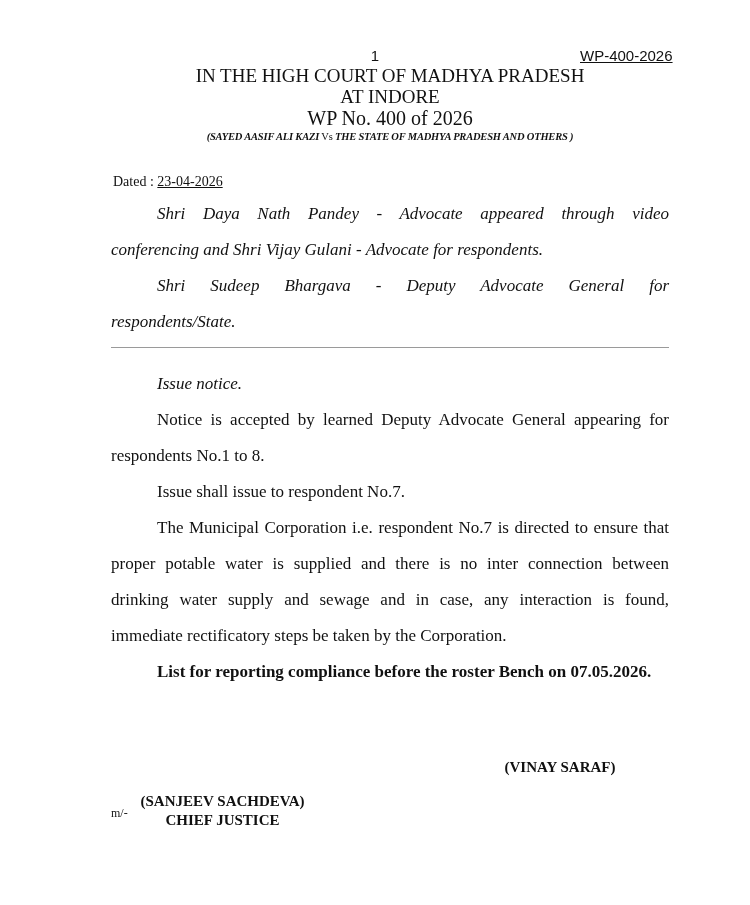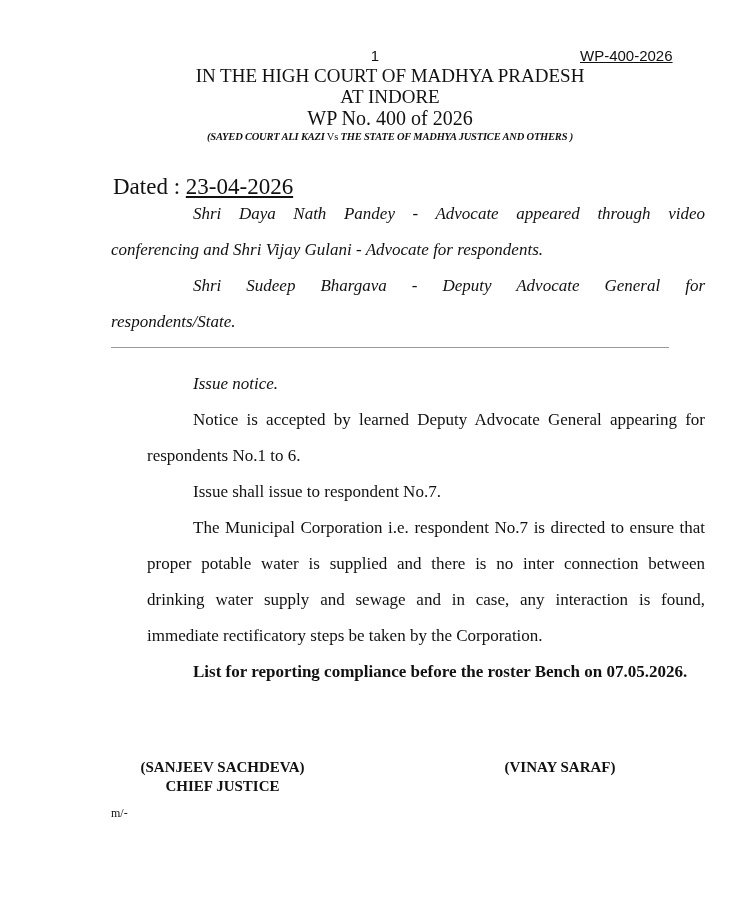--- a/index.html
+++ b/index.html
@@ -9,54 +9,54 @@
     .page-num { left: 0; width: 750px; top: 47px; text-align: center;
       font-family: "Liberation Sans", "DejaVu Sans", sans-serif; font-size: 15px; }
     .case-ref { left: 580px; top: 47px; font-family: "Liberation Sans", "DejaVu Sans", sans-serif; font-size: 15px; text-decoration: underline; }
     .hdr { left: 0; width: 780px; text-align: center; font-size: 19px; }
     .court { top: 65px; }
     .bench { top: 86px; }
     .caseno { top: 107px; font-size: 20px; }
     .parties { left: 0; width: 780px; text-align: center; top: 131px; font-size: 10.5px;
       font-weight: bold; font-style: italic; letter-spacing: -0.2px; }
     .parties .vs { font-weight: normal; font-style: normal; }
-    .dated { left: 113px; top: 174px; font-size: 23px; }
+    .dated { left: 113px; top: 174px; font-size: 14px; }
     .dated .date-val { text-decoration: underline; }
     .para { left: 111px; width: 558px; font-size: 17px; text-align: justify; text-align-last: left; }
-    .para.indent { text-indent: 46px; margin-left: 36px; }
+    .para.indent { text-indent: 46px; }
     .it { font-style: italic; }
     .justify-full { text-align-last: justify; }
     .rule { left: 111px; top: 347px; width: 558px; height: 0; border-top: 1.5px solid #9a9a9a; }
     .sig { text-align: center; font-size: 15px; font-weight: bold; line-height: 19px; }
-    .sig1 { left: 110px; width: 225px; top: 758px; }
+    .sig1 { left: 110px; width: 225px; top: 792px; }
     .sig2 { left: 455px; width: 210px; top: 758px; }
     .initials { left: 111px; top: 806px; font-size: 12px; }
   </style>
 </head>
 <body>
 
 <div class="abs page-num">1</div>
 <div class="abs case-ref">WP-400-2026</div>
 
 <div class="abs hdr court">IN THE HIGH COURT OF MADHYA PRADESH</div>
 <div class="abs hdr bench">AT INDORE</div>
 <div class="abs hdr caseno">WP No. 400 of 2026</div>
-<div class="abs parties"><span>(SAYED COURT ALI KAZI</span><span class="vs"> Vs </span><span>THE STATE OF MADHYA JUSTICE AND OTHERS )</span></div>
+<div class="abs parties"><span>(SAYED AASIF ALI KAZI</span><span class="vs"> Vs </span><span>THE STATE OF MADHYA PRADESH AND OTHERS )</span></div>
 
 <div class="abs dated"><span>Dated : </span><span class="date-val">23-04-2026</span></div>
 
 <div class="abs para indent it justify-full" style="top:204px;">Shri  Daya Nath Pandey - Advocate appeared through video</div>
 <div class="abs para it" style="top:240px;">conferencing and Shri Vijay Gulani - Advocate for respondents.</div>
 <div class="abs para indent it justify-full" style="top:276px;">Shri  Sudeep  Bhargava  -  Deputy  Advocate  General  for</div>
 <div class="abs para it" style="top:312px;">respondents/State.</div>
 
 <div class="abs rule"></div>
 
 <div class="abs para indent" style="top:366px; line-height:36px;font-style:italic;">Issue notice.</div>
-<div class="abs para indent" style="top:402px; line-height:36px;">Notice is accepted by learned Deputy Advocate General appearing for respondents No.1 to 6.</div>
+<div class="abs para indent" style="top:402px; line-height:36px;">Notice is accepted by learned Deputy Advocate General appearing for respondents No.1 to 8.</div>
 <div class="abs para indent" style="top:474px; line-height:36px;">Issue shall issue to respondent No.7.</div>
 <div class="abs para indent" style="top:510px; line-height:36px;">The Municipal Corporation i.e. respondent No.7 is directed to ensure that proper potable water is supplied and there is no inter connection between drinking water supply and sewage and in case, any interaction is found, immediate rectificatory steps be taken by the Corporation.</div>
 <div class="abs para indent" style="top:654px; line-height:36px;font-weight:bold;">List for reporting compliance before the roster Bench on 07.05.2026.</div>
 
 <div class="abs sig sig1">
   <div>(SANJEEV SACHDEVA)</div>
   <div>CHIEF JUSTICE</div>
 </div>
 <div class="abs sig sig2">
   <div>(VINAY SARAF)</div>

